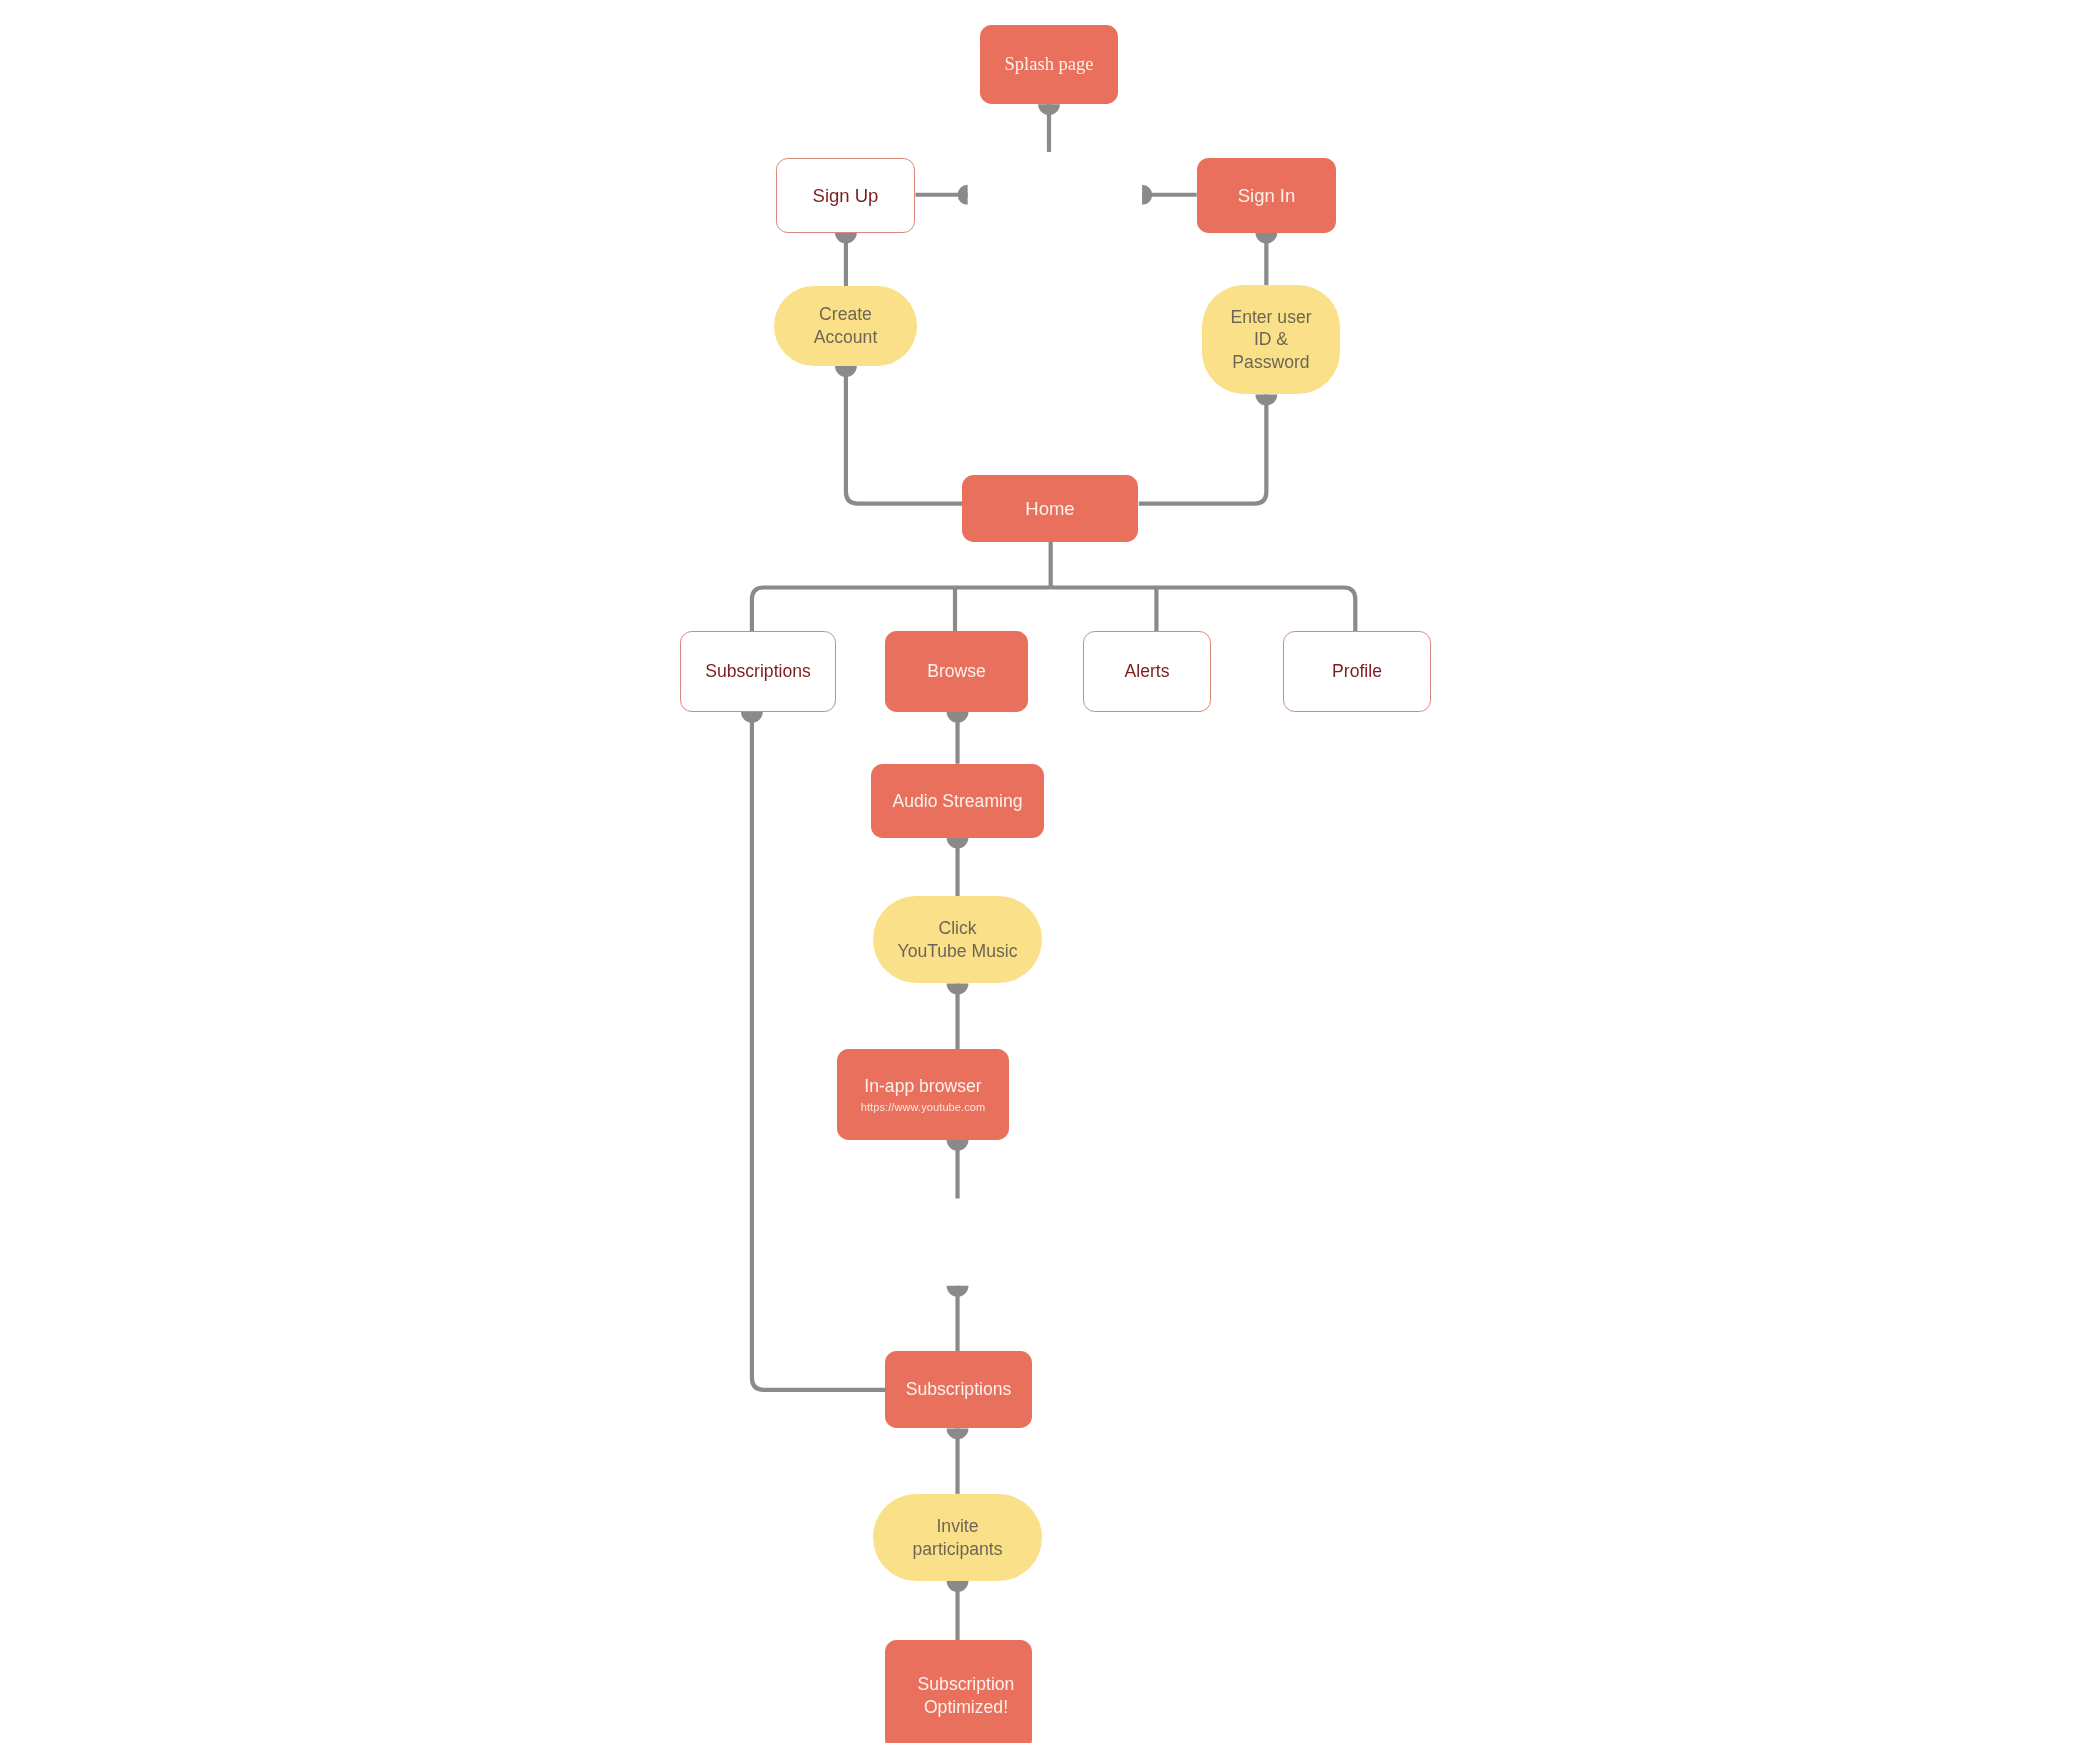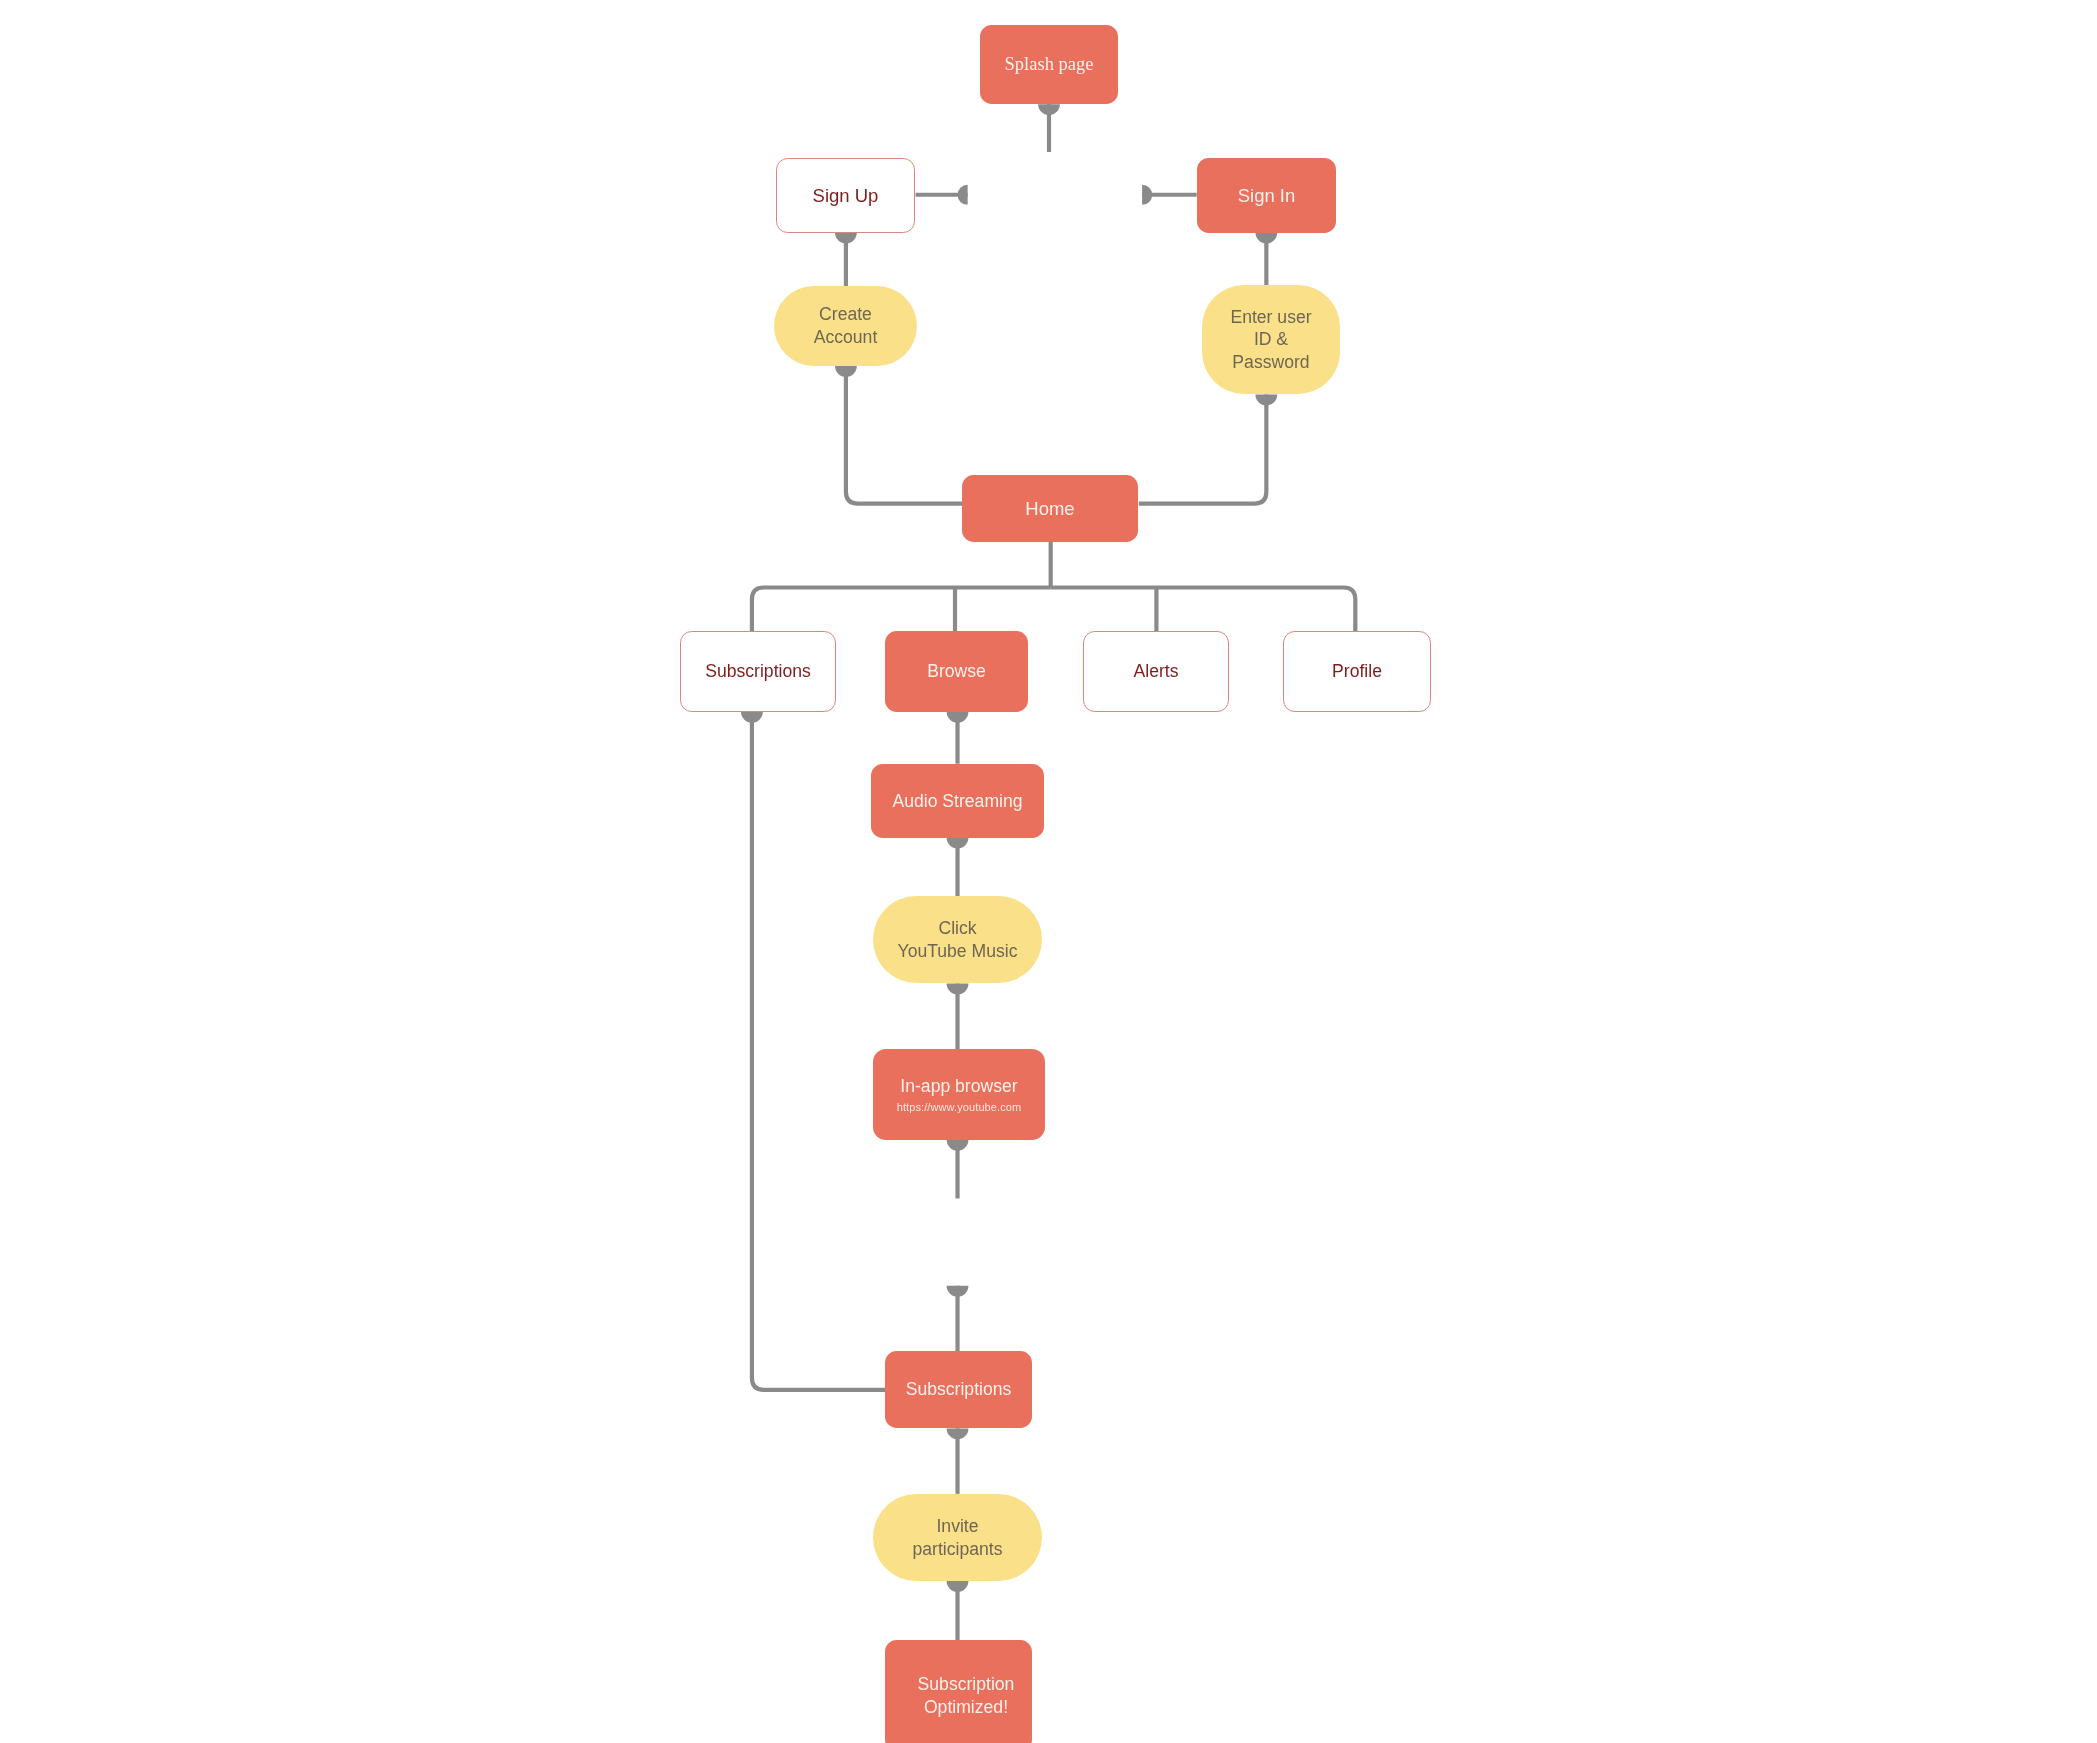--- a/index.html
+++ b/index.html
@@ -162,38 +162,38 @@
   </div>
 
   <div class="node n-outline" style="left:680px;top:631px;width:156px;height:81px;font-size:17.6px;">
     <span class="label">Subscriptions</span>
   </div>
 
   <div class="node n-filled" style="left:885px;top:631px;width:143px;height:81px;font-size:17.6px;">
     <span class="label">Browse</span>
   </div>
 
-  <div class="node n-outline" style="left:1083px;top:631px;width:146px;height:81px;font-size:17.6px;">
+  <div class="node n-outline" style="left:1083px;top:631px;width:128px;height:81px;font-size:17.6px;">
     <span class="label">Alerts</span>
   </div>
 
   <div class="node n-outline" style="left:1283px;top:631px;width:148px;height:81px;font-size:17.6px;">
     <span class="label">Profile</span>
   </div>
 
   <div class="node n-filled" style="left:871px;top:764px;width:173px;height:74px;font-size:17.6px;">
     <span class="label">Audio Streaming</span>
   </div>
 
   <div class="node n-yellow" style="left:873px;top:896px;width:169px;height:87px;font-size:17.6px;border-radius:46px;align-items:center;">
     <span class="label">Click
 YouTube Music</span>
   </div>
 
-  <div class="node n-filled" style="left:873px;top:1049px;width:172px;height:91px;font-size:17.6px;border-radius:13px;">
+  <div class="node n-filled" style="left:837px;top:1049px;width:172px;height:91px;font-size:17.6px;">
     <span class="label">In-app browser</span>
     <span class="sub">https://www.youtube.com</span>
   </div>
 
 
   <div class="node n-filled" style="left:885px;top:1351px;width:147px;height:77px;font-size:17.6px;">
     <span class="label">Subscriptions</span>
   </div>
 
   <div class="node n-yellow" style="left:873px;top:1494px;width:169px;height:87px;font-size:17.6px;border-radius:46px;">

